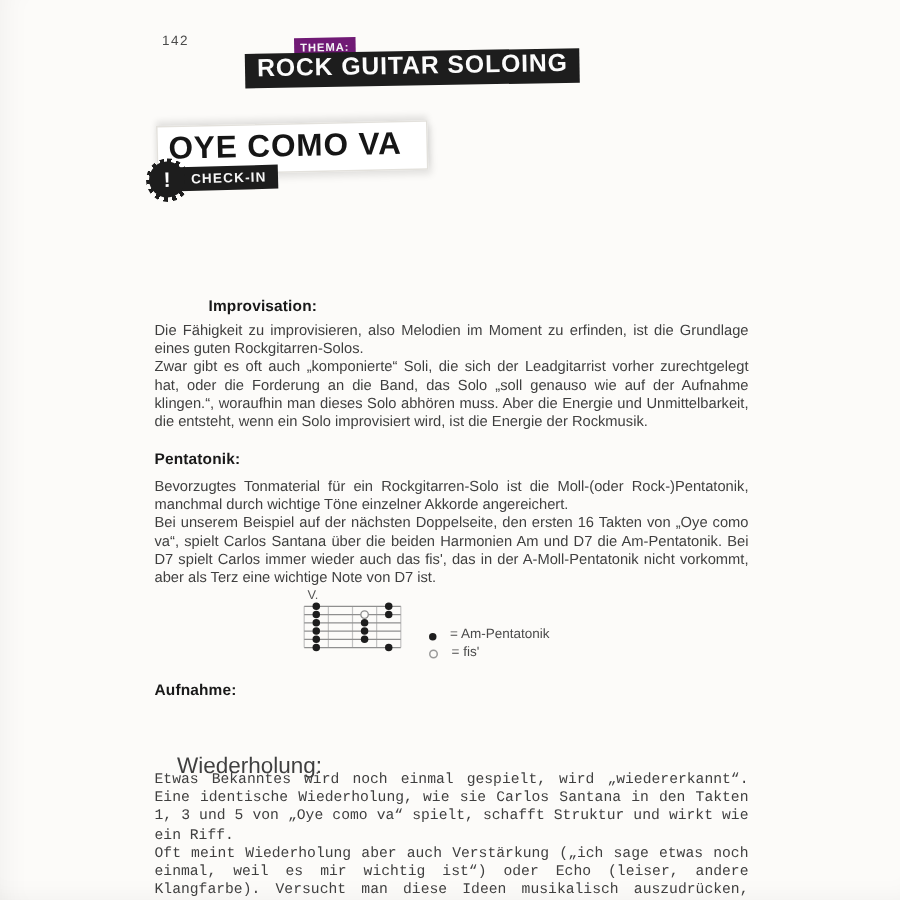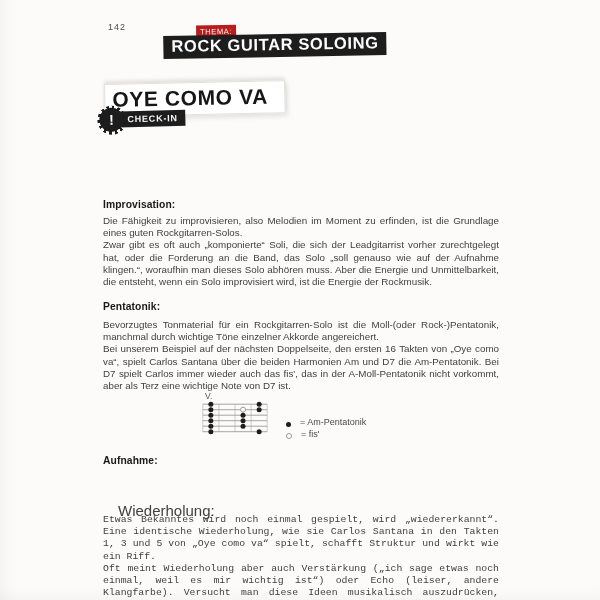--- a/index.html
+++ b/index.html
@@ -16,22 +16,22 @@
   .page-number{
     position:absolute;left:108px;top:22px;
     font-size:9px;color:#4b4b4b;letter-spacing:1px;
   }
   .header-group{
     position:absolute;left:163px;top:26px;
     transform:rotate(-1deg);transform-origin:left top;
   }
   .kicker-box{
     position:absolute;left:33px;top:0;
-    background:#b91c1c;color:#f5f5f5;
-    font-size:7.5px;font-weight:normal;letter-spacing:0.6px;
+    background:#701a75;color:#f5f5f5;
+    font-size:7.5px;font-weight:bold;letter-spacing:0.6px;
     padding:1.5px 4px 2px;white-space:nowrap;
   }
   .band-box{
     position:absolute;left:0;top:10px;
     background:#1d1d1d;color:#fbfbfb;
     font-size:16.5px;font-weight:bold;letter-spacing:0.6px;
     padding:1px 8px 3px;white-space:nowrap;
   }
   .songtitle-box{
     position:absolute;left:104px;top:84px;
@@ -104,21 +104,21 @@
   </div>
 
   <div class="songtitle-box">OYE COMO VA</div>
 
   <div class="checkin-group">
     <div class="burst">!</div>
     <div class="checkin-box">CHECK-IN</div>
   </div>
 
 
-  <div class="sec-heading" style="top:199px;">Improvisation:</div>
+  <div class="sec-heading" style="top:199px;margin-left:36px;">Improvisation:</div>
   <div class="para" style="top:215px;">Die Fähigkeit zu improvisieren, also Melodien im Moment zu erfinden, ist die Grundlage eines guten Rockgitarren-Solos.
 Zwar gibt es oft auch „komponierte“ Soli, die sich der Leadgitarrist vorher zurechtgelegt hat, oder die Forderung an die Band, das Solo „soll genauso wie auf der Aufnahme klingen.“, woraufhin man dieses Solo abhören muss. Aber die Energie und Unmittelbarkeit, die entsteht, wenn ein Solo improvisiert wird, ist die Energie der Rockmusik.</div>
 
   <div class="sec-heading" style="top:301px;">Pentatonik:</div>
   <div class="para" style="top:319px;">Bevorzugtes Tonmaterial für ein Rockgitarren-Solo ist die Moll-(oder Rock-)Pentatonik, manchmal durch wichtige Töne einzelner Akkorde angereichert.
 Bei unserem Beispiel auf der nächsten Doppelseite, den ersten 16 Takten von „Oye como va“, spielt Carlos Santana über die beiden Harmonien Am und D7 die Am-Pentatonik. Bei D7 spielt Carlos immer wieder auch das fis', das in der A-Moll-Pentatonik nicht vorkommt, aber als Terz eine wichtige Note von D7 ist.</div>
 
   <div class="fret-label">V.</div>
   <div class="fretboard">
     <svg id="fretboard-svg" width="66" height="34" viewBox="0 0 66 34">

